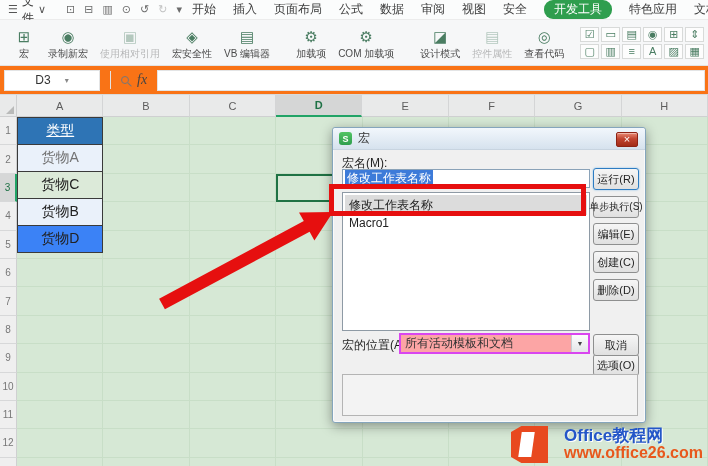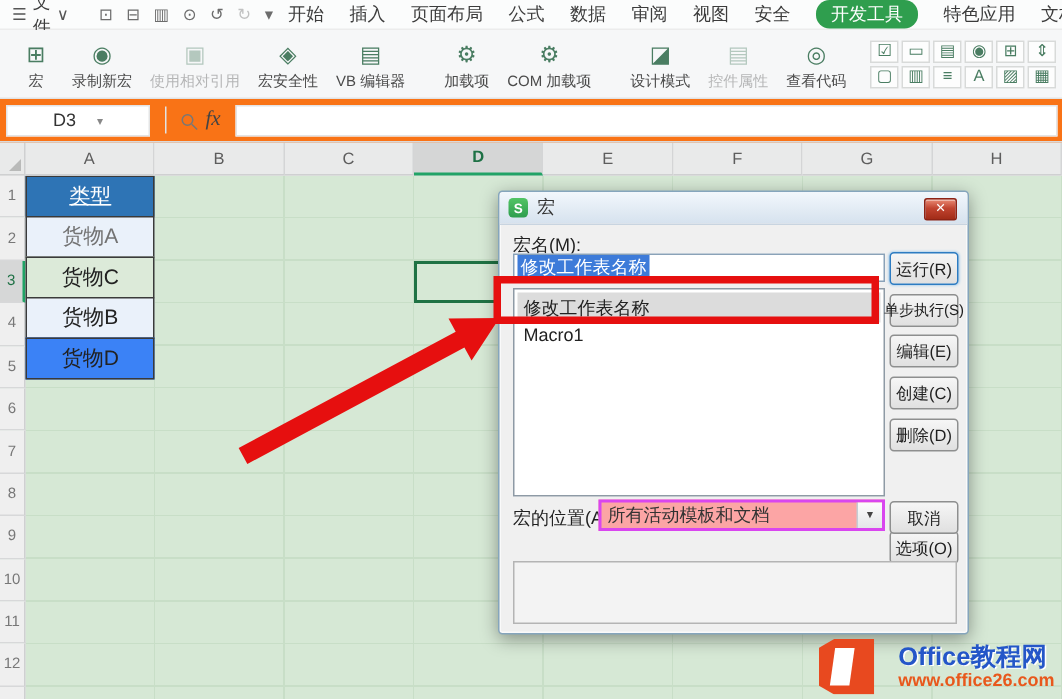--- a/index.html
+++ b/index.html
@@ -89,21 +89,21 @@
   
   .redbox { position:absolute; left:329px; top:184px; width:257px; height:32px; border:5px solid #e60f0f; z-index:20; }
   .arrow-svg { position:absolute; left:0; top:0; width:708px; height:466px; z-index:21; pointer-events:none; }
 
   
   .watermark { position:absolute; right:5px; bottom:3px; display:flex; align-items:center; gap:16px; z-index:30; }
   .office-logo { width:37px; height:37px; background:#e8491f; clip-path:polygon(28% 0,100% 0,100% 100%,28% 100%,0 84%,0 16%); position:relative; }
   .office-logo::after { content:""; position:absolute; left:9px; top:6px; width:13px; height:25px; background:#fff; transform:skewX(-8deg); }
   .wm-text { display:flex; flex-direction:column; line-height:1.05; }
   .wm-title { font-size:17px; font-weight:bold; color:#2456c8; text-shadow:1px 1px 0 #fff; }
-  .wm-url { font-size:12px; font-weight:bold; color:#e8581c; }
+  .wm-url { font-size:16px; font-weight:bold; color:#e8581c; }
 </style>
 </head>
 <body>
 
 <div class="menubar">
   <div class="file-menu">
     <span class="glyph">☰</span>
     <span>文件</span>
     <span class="glyph">∨</span>
   </div>

